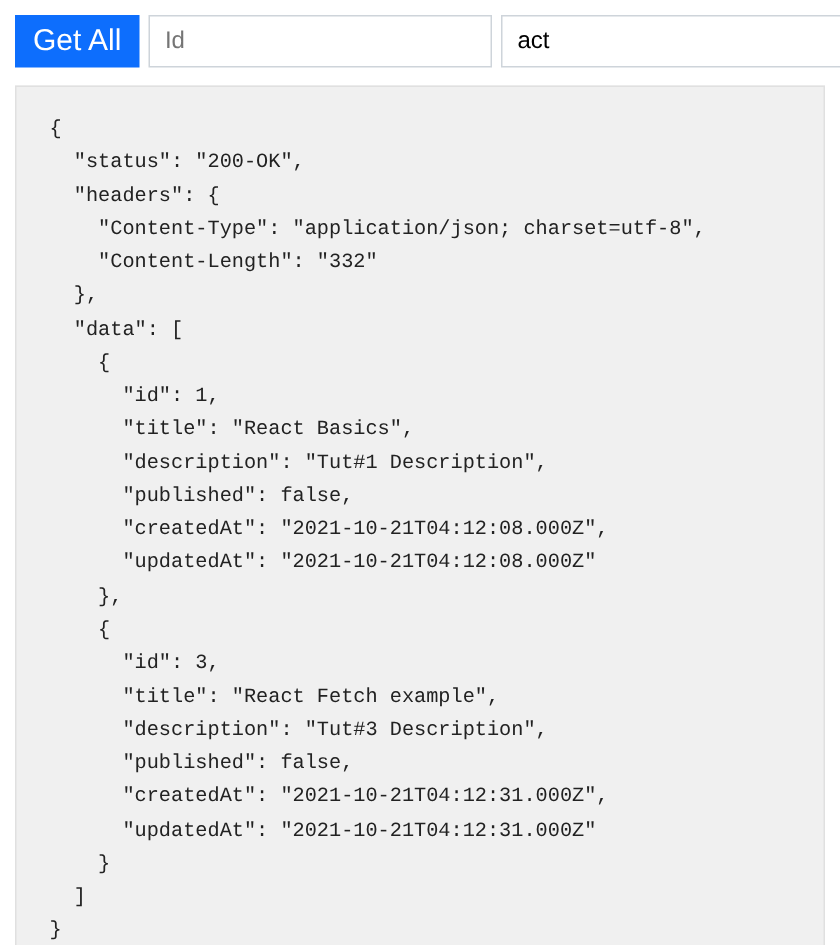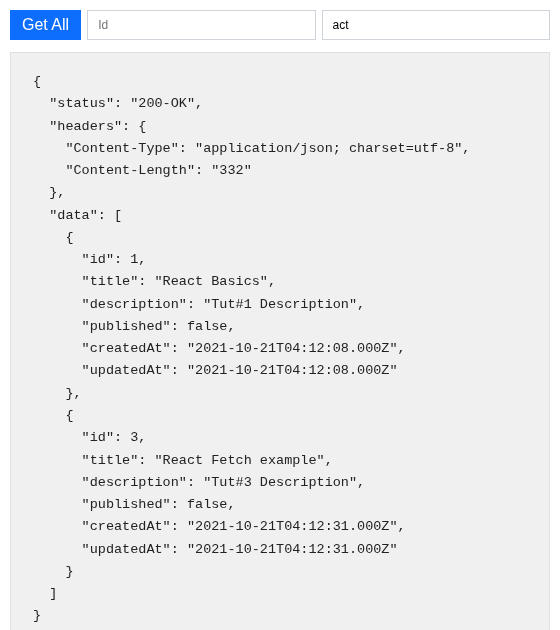--- a/index.html
+++ b/index.html
@@ -14,33 +14,33 @@
       display: flex;
       gap: 6px;
       align-items: stretch;
       margin-bottom: 12px;
     }
     .btn {
       border: none;
       color: #fff;
       padding: 6px 12px;
       cursor: pointer;
-      font-size: 16px;
+      font-size: 20px;
       white-space: nowrap;
     }
     .btn-primary { background: #0d6efd; }
     .input-group {
       display: flex;
       flex: 1;
     }
     .input-group input {
       flex: 1;
       border: 1px solid #ced4da;
       padding: 6px 10px;
-      font-size: 12px;
+      font-size: 16px;
       min-width: 0;
       outline: none;
     }
     .input-group .btn {
       margin-left: -1px;
     }
     .result-box {
       background: #f0f0f0;
       border: 1px solid #e0e0e0;
       padding: 18px 22px;

